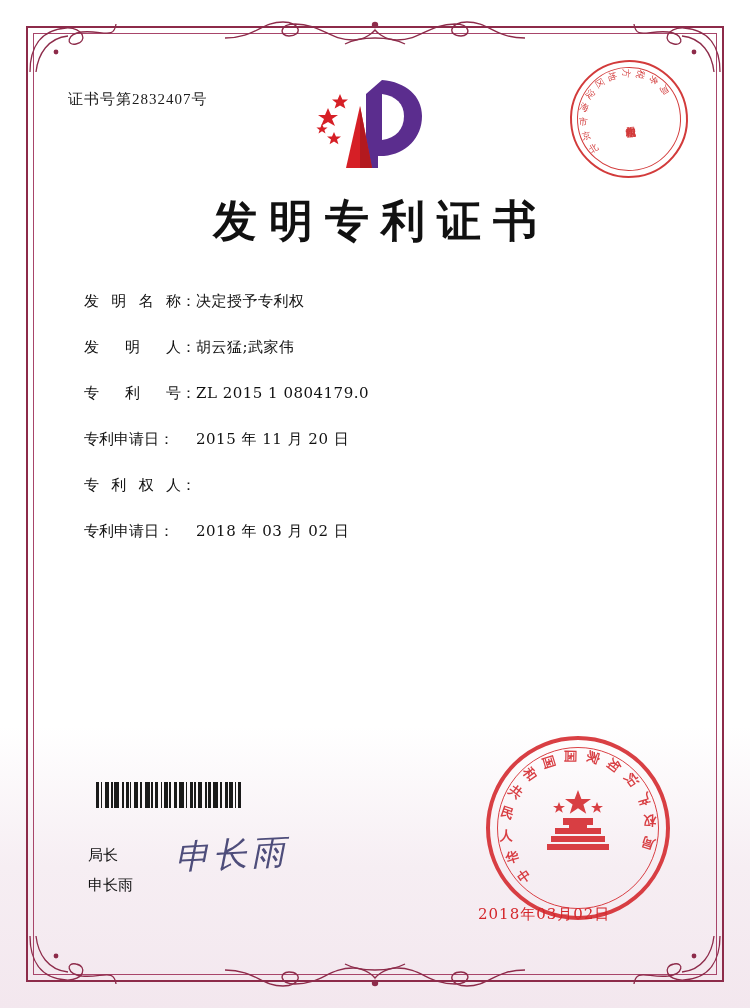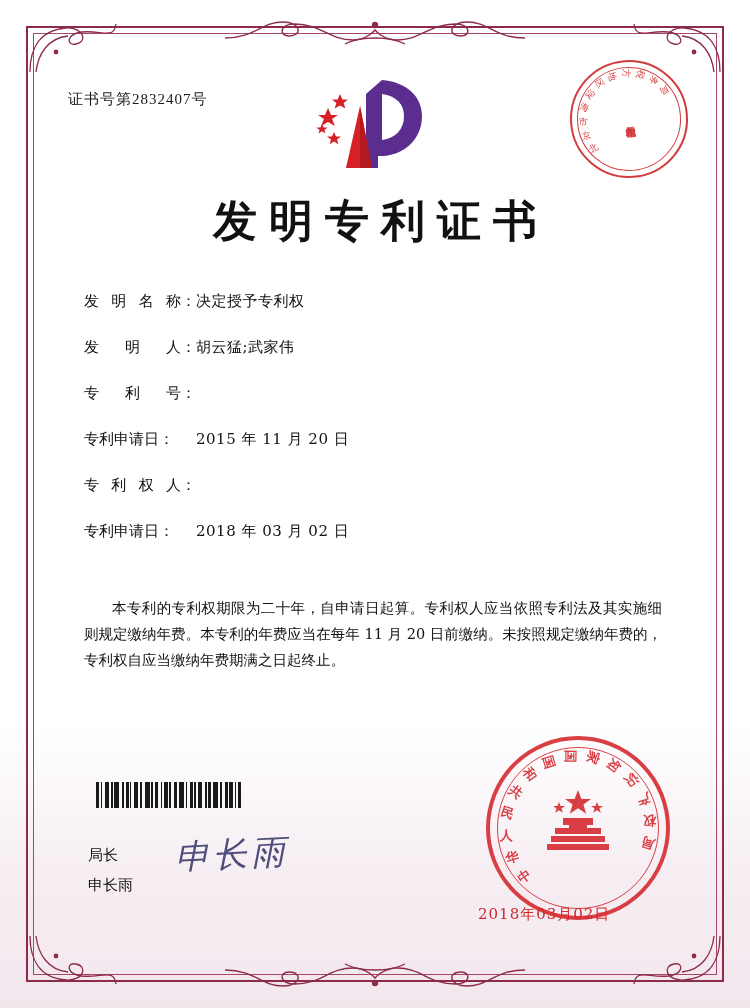--- a/index.html
+++ b/index.html
@@ -310,41 +310,41 @@
           <span>人：</span>
       </div>
       <div class="field-value">胡云猛;武家伟</div>
     </div>
     <div class="field-row">
       <div class="field-label spread">
         <span>专</span>
           <span>利</span>
           <span>号：</span>
       </div>
+      <div class="field-value">ZL 2015 1 0804179.0</div>
     </div>
     <div class="field-row">
       <div class="field-label">专利申请日：</div>
       <div class="field-value">2015 年 11 月 20 日</div>
     </div>
     <div class="field-row">
       <div class="field-label spread">
         <span>专</span>
           <span>利</span>
           <span>权</span>
           <span>人：</span>
       </div>
     </div>
     <div class="field-row">
       <div class="field-label">专利申请日：</div>
       <div class="field-value">2018 年 03 月 02 日</div>
     </div>
   </div>
 
   <div class="paragraphs">
-    <p>本专利的专利权期限为二十年，自申请日起算。专利权人应当依照专利法及其实施细则规定缴纳年费。本专利的年费应当在每年 11 月 20 日前缴纳。未按照规定缴纳年费的，专利权自应当缴纳年费期满之日起终止。</p>
   </div>
 
   <div class="barcode">
     <i style="width:3px"></i>
       <i style="width:2px;background:transparent"></i>
     <i style="width:1px"></i>
       <i style="width:3px;background:transparent"></i>
     <i style="width:4px"></i>
       <i style="width:2px;background:transparent"></i>
     <i style="width:2px"></i>

